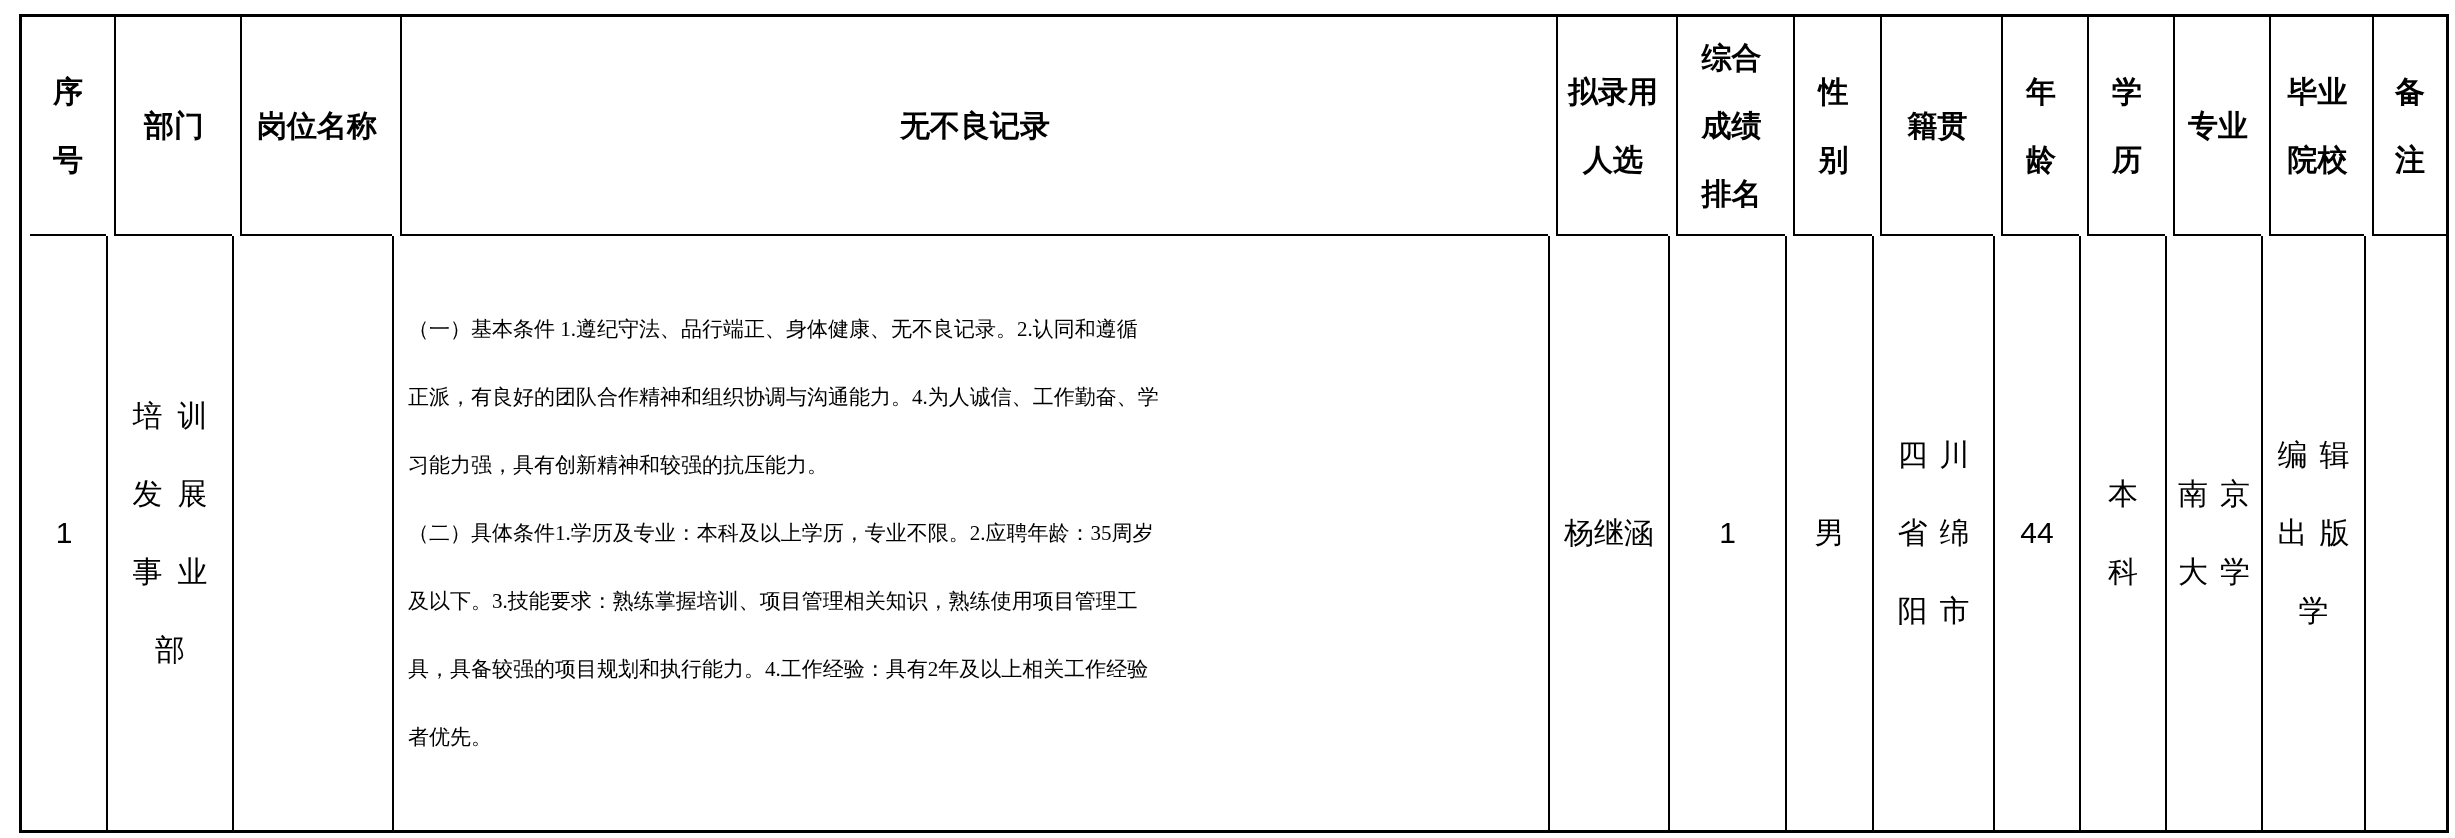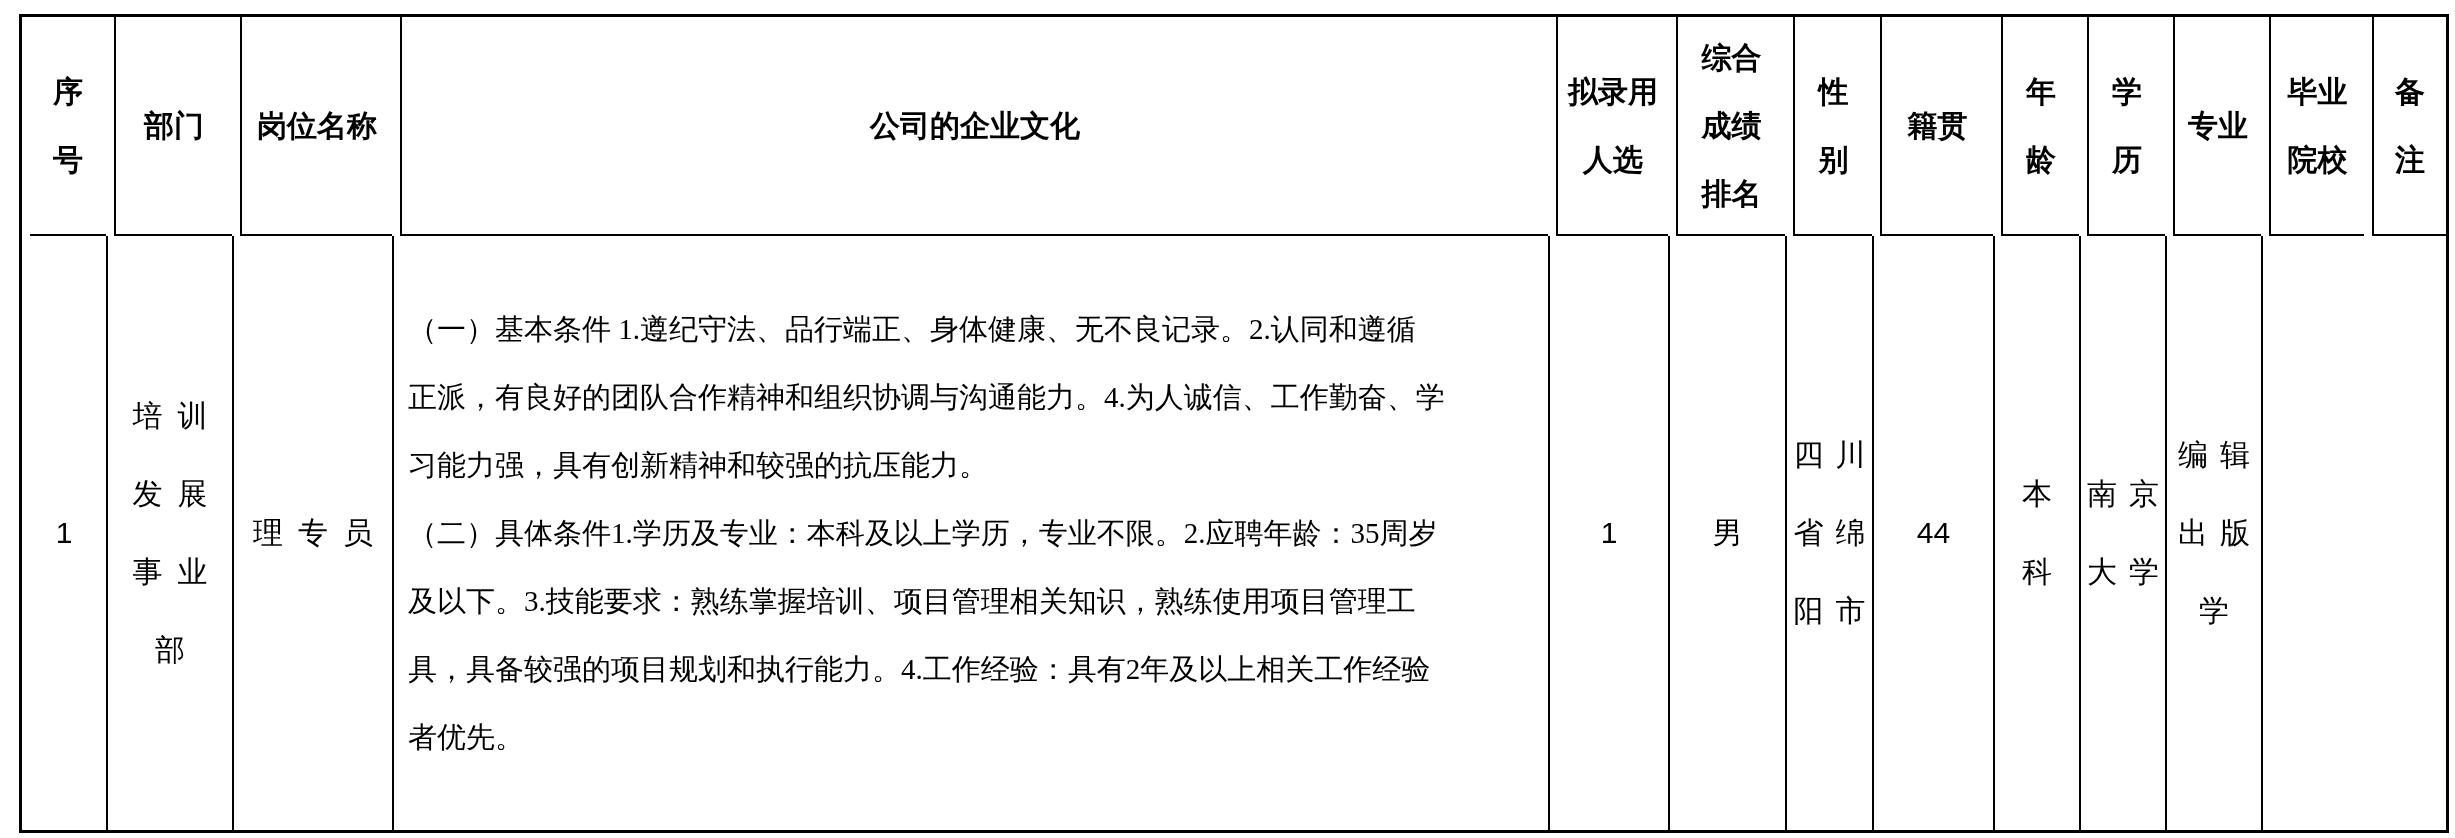--- a/index.html
+++ b/index.html
@@ -29,42 +29,42 @@
     overflow:hidden;
   }
   .first{border-left:none;}
   .hd{font-weight:bold;border-bottom:2px solid #000;line-height:68px;margin-left:8px;}
   .num{font-family:"Liberation Sans","DejaVu Sans",sans-serif;}
   .sp05 .ln{letter-spacing:.5em;margin-left:.5em;white-space:nowrap;}
   .sp04 .ln{letter-spacing:.4em;margin-left:.4em;white-space:nowrap;}
   .req{
     align-items:flex-start;justify-content:center;
     padding:0 18px 0 14px;
-    font-size:29px;line-height:68px;
+    font-size:21px;line-height:68px;
   }
   .req .ln{white-space:nowrap;}
   .ln{white-space:nowrap;}
 </style>
 </head>
 <body>
 
 <div class="jobtable">
 
   <div class="cell hd first">
     <div class="ln">序</div>
     <div class="ln">号</div>
   </div>
   <div class="cell hd">
     <div class="ln">部门</div>
   </div>
   <div class="cell hd">
     <div class="ln">岗位名称</div>
   </div>
   <div class="cell hd">
-    <div class="ln">公司的企业文化</div>
+    <div class="ln">无不良记录</div>
   </div>
   <div class="cell hd">
     <div class="ln">拟录用</div>
     <div class="ln">人选</div>
   </div>
   <div class="cell hd">
     <div class="ln">综合</div>
     <div class="ln">成绩</div>
     <div class="ln">排名</div>
   </div>
@@ -98,30 +98,32 @@
   <div class="cell first num">
     <div class="ln">1</div>
   </div>
   <div class="cell sp05">
     <div class="ln">培训</div>
     <div class="ln">发展</div>
     <div class="ln">事业</div>
     <div class="ln">部</div>
   </div>
   <div class="cell sp05">
-    <div class="ln">理专员</div>
   </div>
   <div class="cell req">
     <div class="ln">（一）基本条件 1.遵纪守法、品行端正、身体健康、无不良记录。2.认同和遵循</div>
     <div class="ln">正派，有良好的团队合作精神和组织协调与沟通能力。4.为人诚信、工作勤奋、学</div>
     <div class="ln">习能力强，具有创新精神和较强的抗压能力。</div>
     <div class="ln">（二）具体条件1.学历及专业：本科及以上学历，专业不限。2.应聘年龄：35周岁</div>
     <div class="ln">及以下。3.技能要求：熟练掌握培训、项目管理相关知识，熟练使用项目管理工</div>
     <div class="ln">具，具备较强的项目规划和执行能力。4.工作经验：具有2年及以上相关工作经验</div>
     <div class="ln">者优先。</div>
+  </div>
+  <div class="cell">
+    <div class="ln">杨继涵</div>
   </div>
   <div class="cell num">
     <div class="ln">1</div>
   </div>
   <div class="cell">
     <div class="ln">男</div>
   </div>
   <div class="cell sp04">
     <div class="ln">四川</div>
     <div class="ln">省绵</div>

